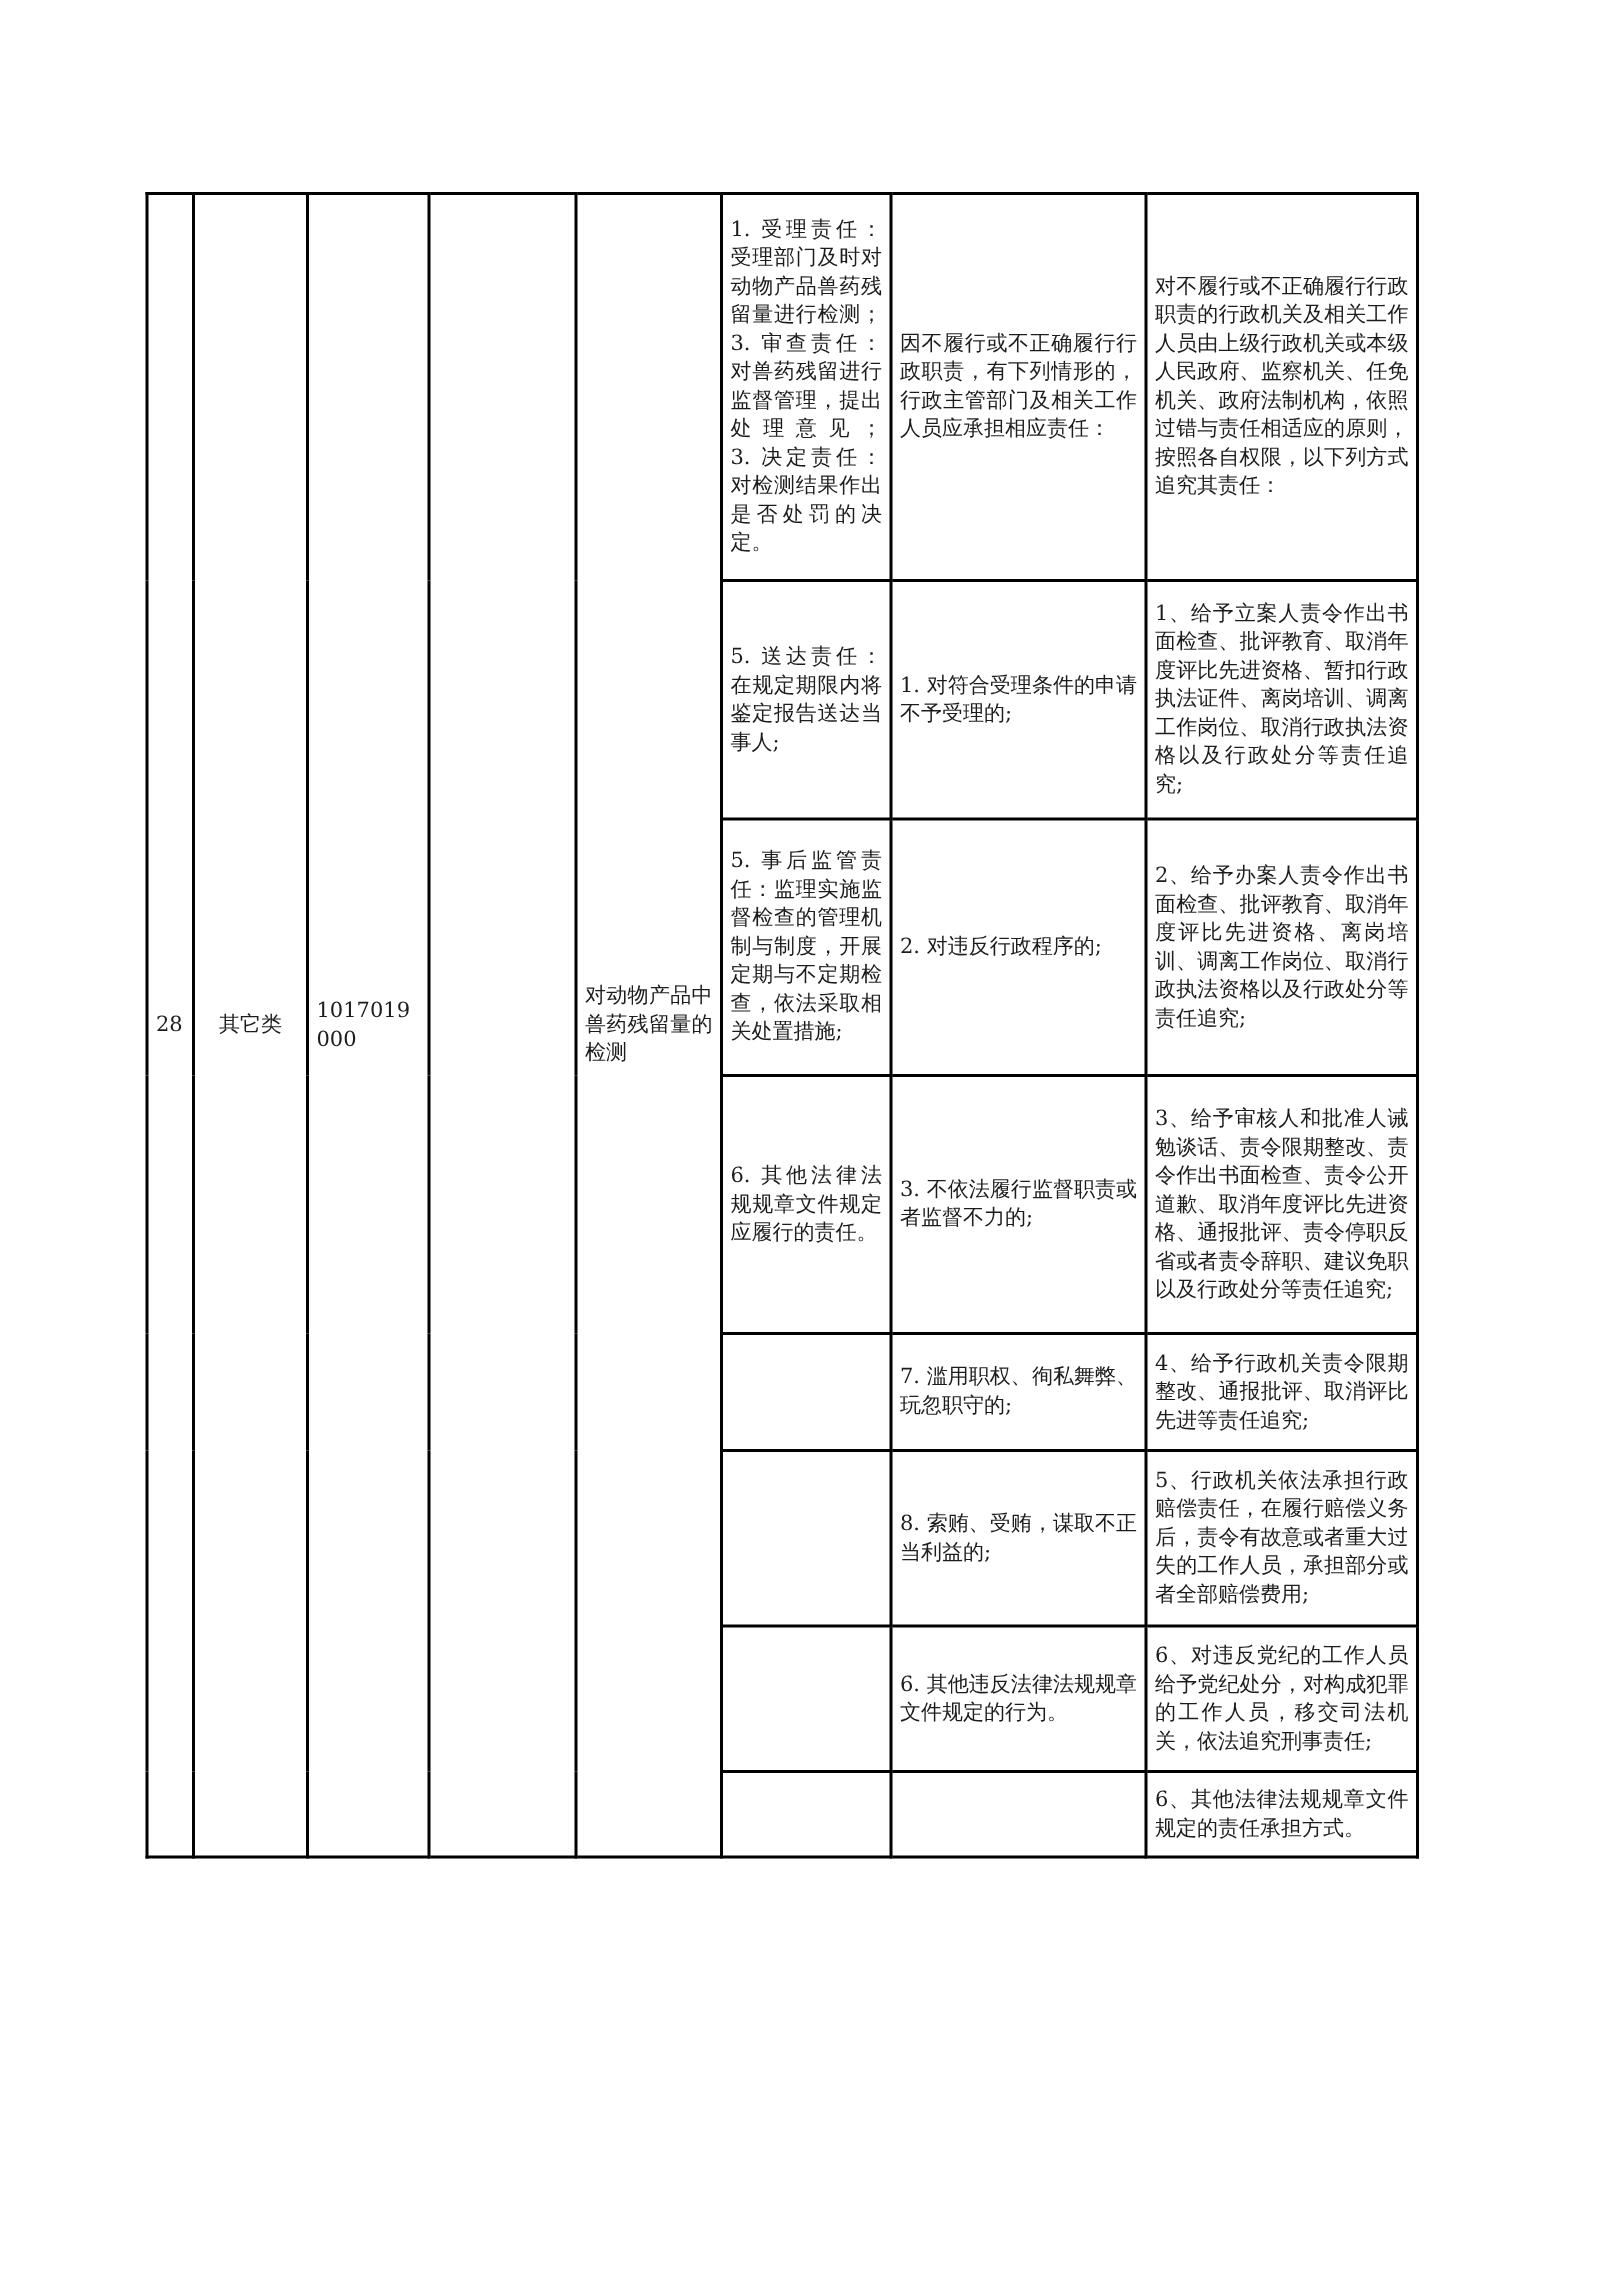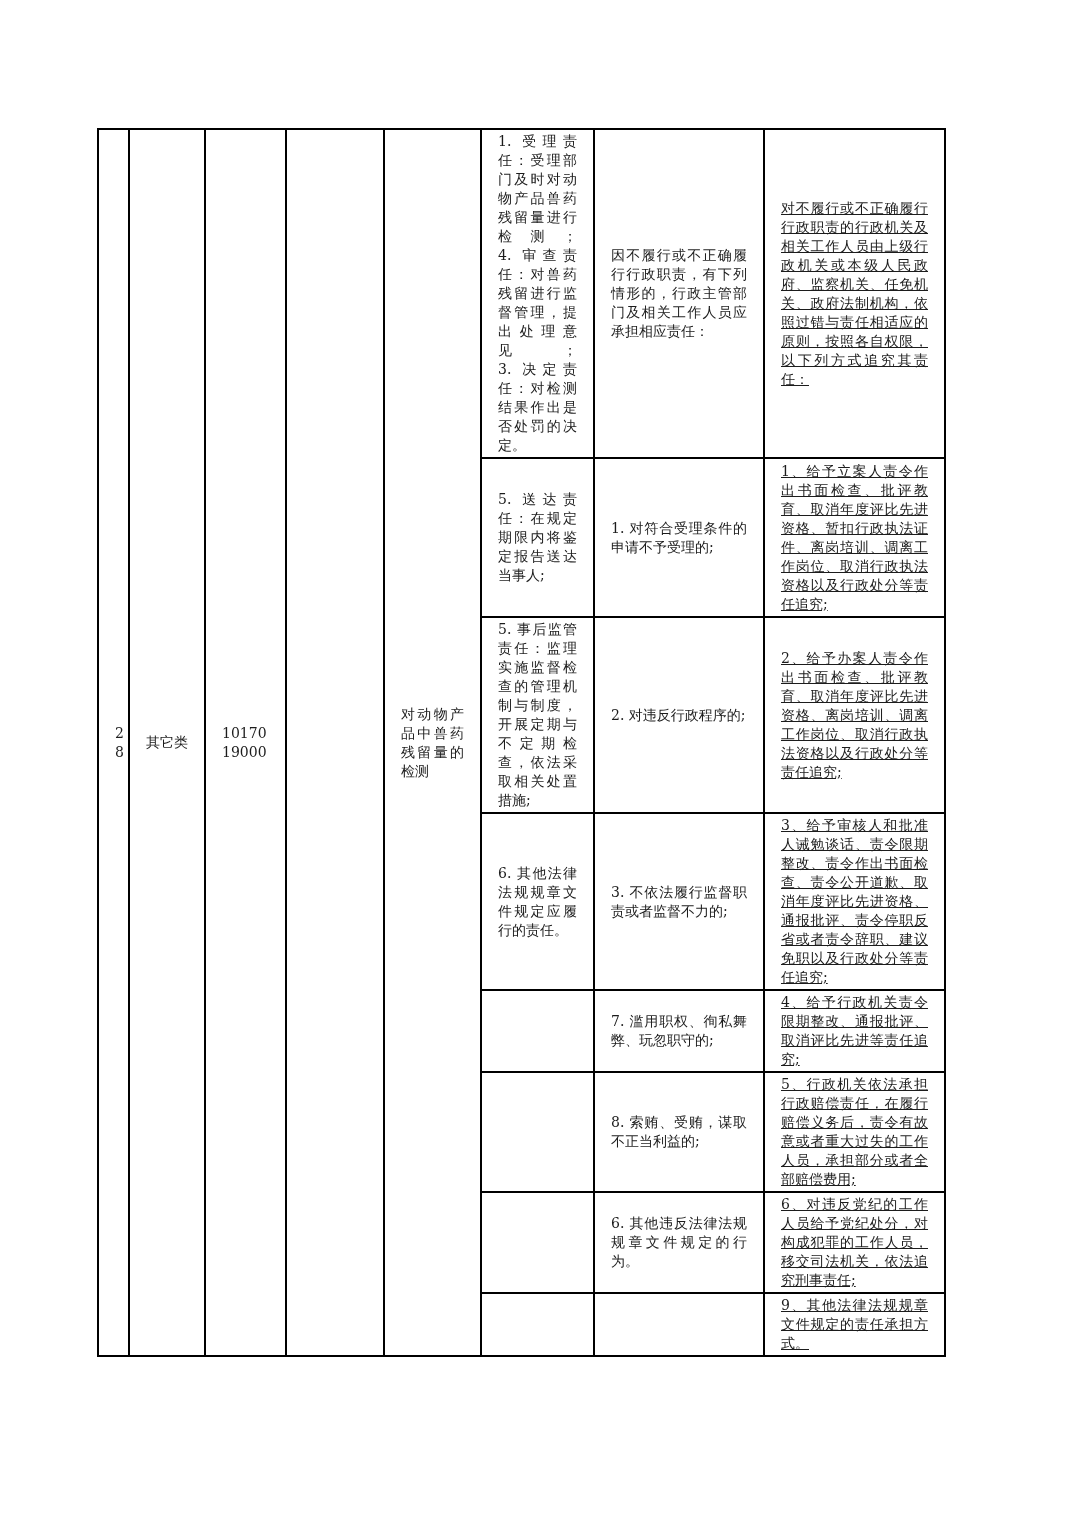--- a/index.html
+++ b/index.html
@@ -21,32 +21,32 @@
     width: 847px;
     height: 1109px;
     border-collapse: collapse;
     table-layout: fixed;
   }
   table.resp td {
     border: 2px solid #000000;
     vertical-align: middle;
     font-size: 14px;
     line-height: 19px;
-    padding: 2px 16px;
+    padding: 2px 5px;
     overflow: hidden;
     word-break: break-all;
   }
   td.c-index { padding: 2px 1px; }
   td.c-cat   { text-align: center; padding: 2px 3px; }
   td.c-code  { text-align: left; padding: 2px 2px; font-family: "DejaVu Serif", "Liberation Serif", serif; }
   td.c-blank { }
   td.c-item  { text-align: justify; text-justify: inter-character; padding: 2px 5px; border-radius: 29px; }
   td.c-duty  { text-align: justify; text-justify: inter-character; padding: 2px 5px; }
   td.c-situ  { text-align: justify; text-justify: inter-character; padding: 2px 6px; }
-  td.c-meas  { text-align: justify; text-justify: inter-character; padding: 2px 7px; text-decoration: underline; }
+  td.c-meas  { text-align: justify; text-justify: inter-character; padding: 2px 7px; }
   td p { margin: 0; text-align: justify; text-justify: inter-character; }
   td p.jl { text-align-last: justify; }
   tr.r1 { height: 258px; }
   tr.r2 { height: 159px; }
   tr.r3 { height: 171px; }
   tr.r4 { height: 172px; }
   tr.r5 { height: 78px; }
   tr.r6 { height: 117px; }
   tr.r7 { height: 97px; }
   tr.r8 { height: 57px; }
@@ -67,21 +67,21 @@
   </colgroup>
   <tbody>
     <tr class="r1">
       <td class="c-index" rowspan="8">28</td>
       <td class="c-cat" rowspan="8">其它类</td>
       <td class="c-code" rowspan="8">1017019000</td>
       <td class="c-blank" rowspan="8"></td>
       <td class="c-item" rowspan="8">对动物产品中兽药残留量的检测</td>
       <td class="c-duty">
         <p class="jl">1. 受理责任：受理部门及时对动物产品兽药残留量进行检测；</p>
-        <p class="jl">4. 审查责任：对兽药残留进行监督管理，提出处理意见；</p>
+        <p class="jl">3. 审查责任：对兽药残留进行监督管理，提出处理意见；</p>
         <p>3. 决定责任：对检测结果作出是否处罚的决定。</p>
       </td>
       <td class="c-situ">因不履行或不正确履行行政职责，有下列情形的，行政主管部门及相关工作人员应承担相应责任：</td>
       <td class="c-meas">对不履行或不正确履行行政职责的行政机关及相关工作人员由上级行政机关或本级人民政府、监察机关、任免机关、政府法制机构，依照过错与责任相适应的原则，按照各自权限，以下列方式追究其责任：</td>
     </tr>
     <tr class="r2">
       <td class="c-duty">5. 送达责任：在规定期限内将鉴定报告送达当事人;</td>
       <td class="c-situ">1. 对符合受理条件的申请不予受理的;</td>
       <td class="c-meas">1、给予立案人责令作出书面检查、批评教育、取消年度评比先进资格、暂扣行政执法证件、离岗培训、调离工作岗位、取消行政执法资格以及行政处分等责任追究;</td>
     </tr>
@@ -106,16 +106,16 @@
       <td class="c-meas">5、行政机关依法承担行政赔偿责任，在履行赔偿义务后，责令有故意或者重大过失的工作人员，承担部分或者全部赔偿费用;</td>
     </tr>
     <tr class="r7">
       <td class="c-duty"></td>
       <td class="c-situ">6. 其他违反法律法规规章文件规定的行为。</td>
       <td class="c-meas">6、对违反党纪的工作人员给予党纪处分，对构成犯罪的工作人员，移交司法机关，依法追究刑事责任;</td>
     </tr>
     <tr class="r8">
       <td class="c-duty"></td>
       <td class="c-situ"></td>
-      <td class="c-meas">9、其他法律法规规章文件规定的责任承担方式。</td>
+      <td class="c-meas">6、其他法律法规规章文件规定的责任承担方式。</td>
     </tr>
   </tbody>
 </table>
 
 </body></html>

